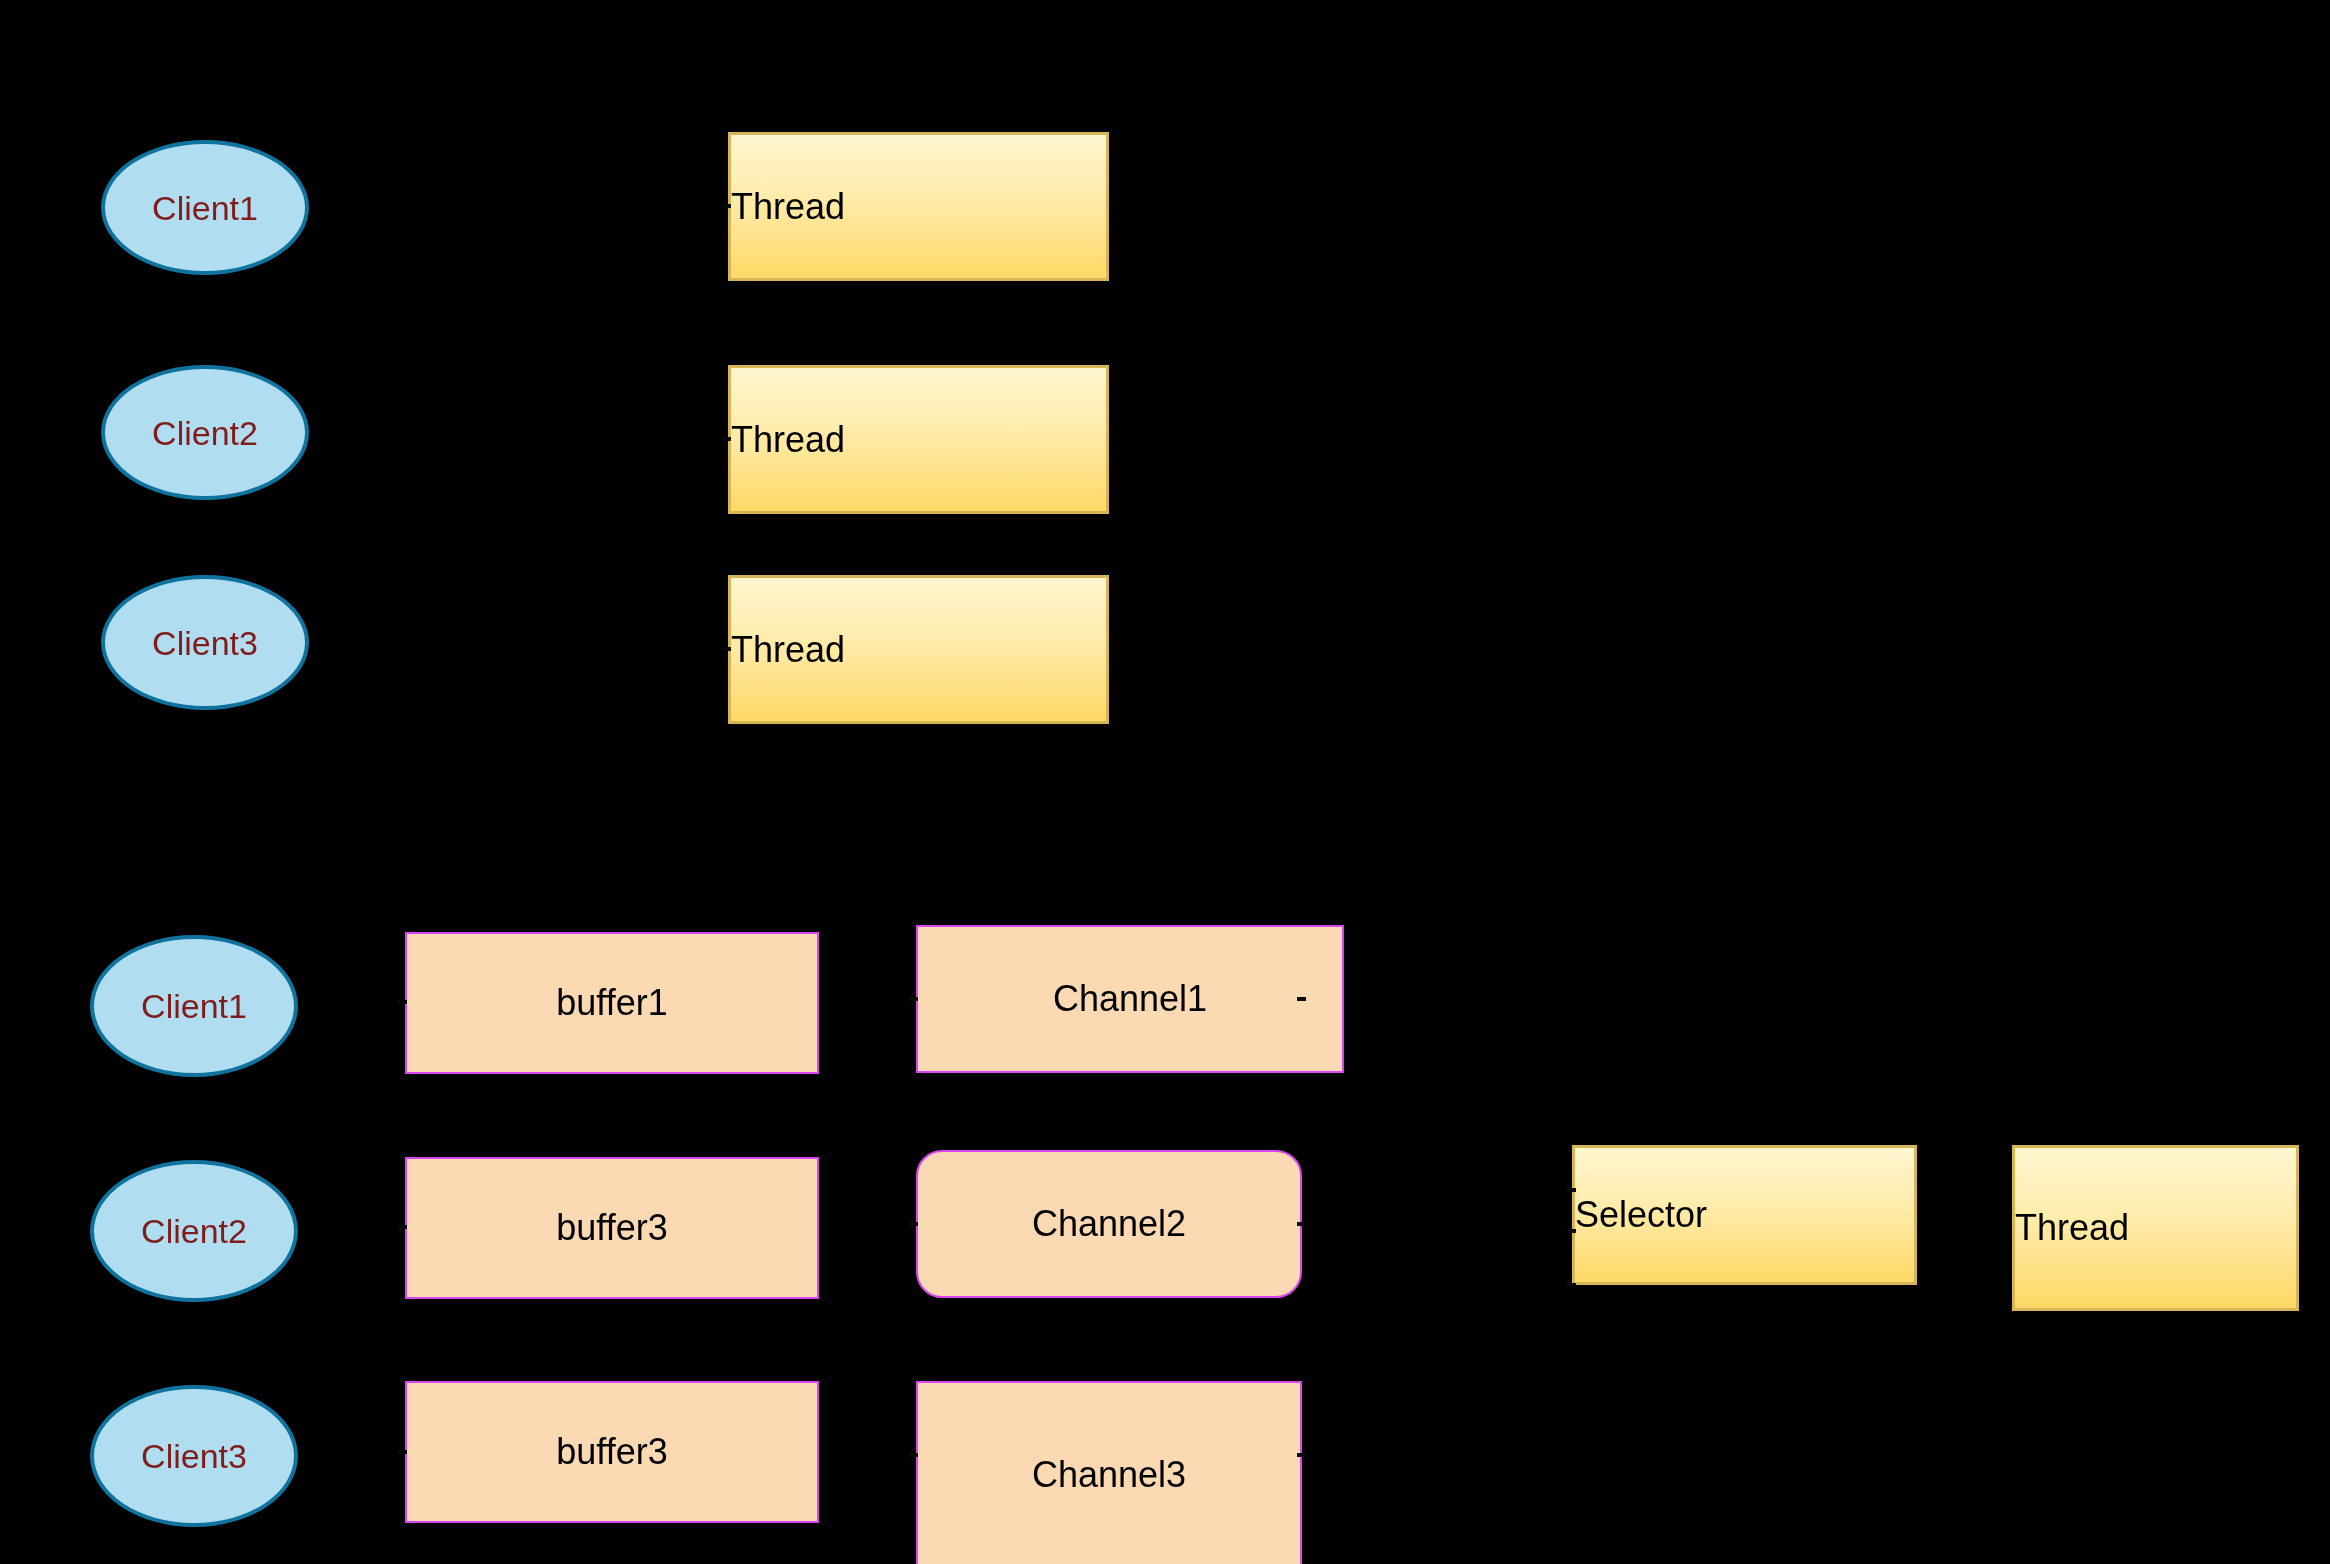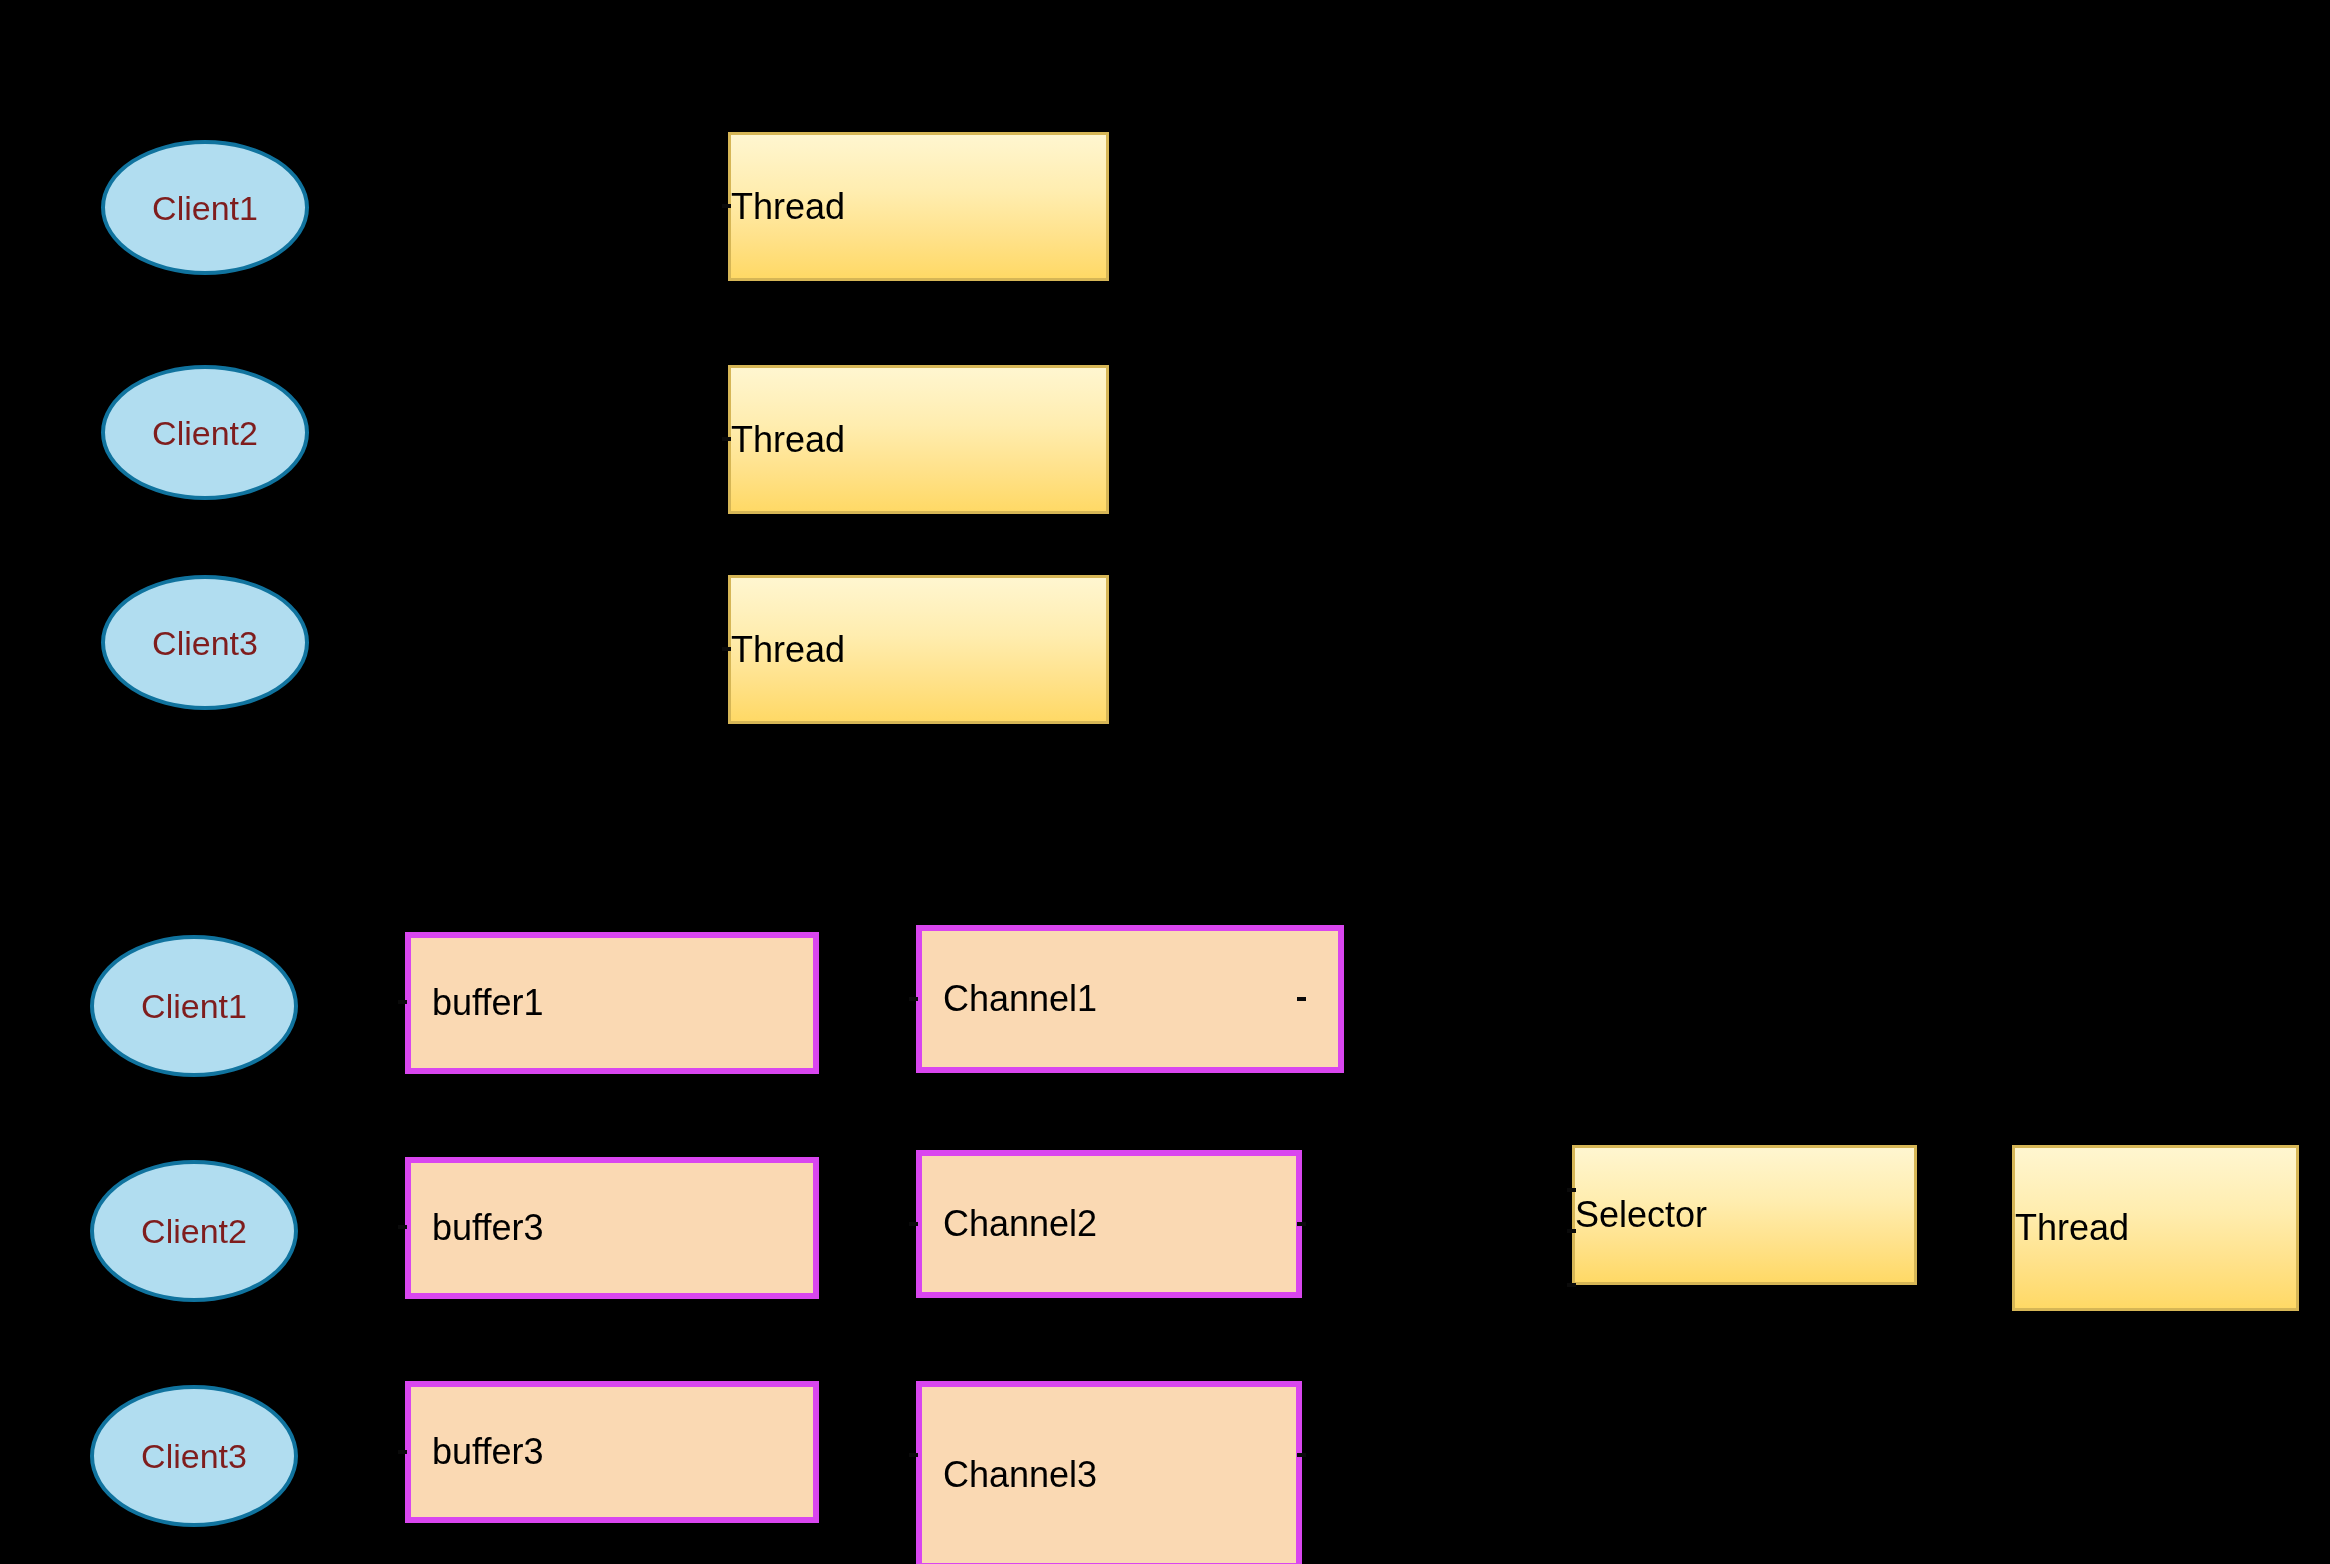--- a/index.html
+++ b/index.html
@@ -49,24 +49,24 @@
     font-size: 36px;
     line-height: 1;
     white-space: nowrap;
   }
 
   
   .peach-node {
     position: absolute;
     box-sizing: border-box;
     background: #FAD9B3;
-    border: 6px solid #d946ef;
+    border: 2px solid #d946ef;
     display: flex;
     align-items: center;
-    padding-left: 21px;
+    justify-content: center;
   }
   .peach-node .node-label {
     color: #000000;
     font-size: 36px;
     line-height: 1;
     white-space: nowrap;
   }
 
   
   .stub {
@@ -124,21 +124,21 @@
     <div class="stub" style="left:909px; top:997px;"></div>
     <div class="stub" style="left:1297px; top:997px;"></div>
 
     <div class="client-node" style="left:90px; top:1160px; width:208px; height:142px;">
       <span class="node-label">Client2</span>
     </div>
     <div class="peach-node" style="left:405px; top:1157px; width:414px; height:142px;">
       <span class="node-label">buffer3</span>
     </div>
     <div class="stub" style="left:398px; top:1225px;"></div>
-    <div class="peach-node" style="left:916px; top:1150px; width:386px; height:148px;">
+    <div class="peach-node" style="left:916px; top:1150px; width:386px; height:148px;border-radius:26px;">
       <span class="node-label">Channel2</span>
     </div>
     <div class="stub" style="left:909px; top:1222px;"></div>
     <div class="stub" style="left:1297px; top:1222px;"></div>
 
     <div class="client-node" style="left:90px; top:1385px; width:208px; height:142px;">
       <span class="node-label">Client3</span>
     </div>
     <div class="peach-node" style="left:405px; top:1381px; width:414px; height:142px;">
       <span class="node-label">buffer3</span>

